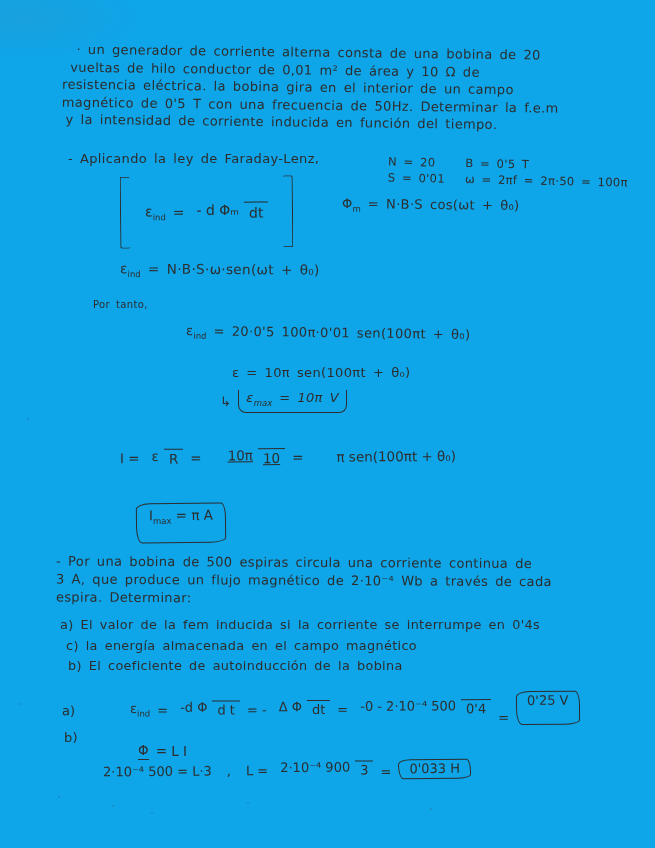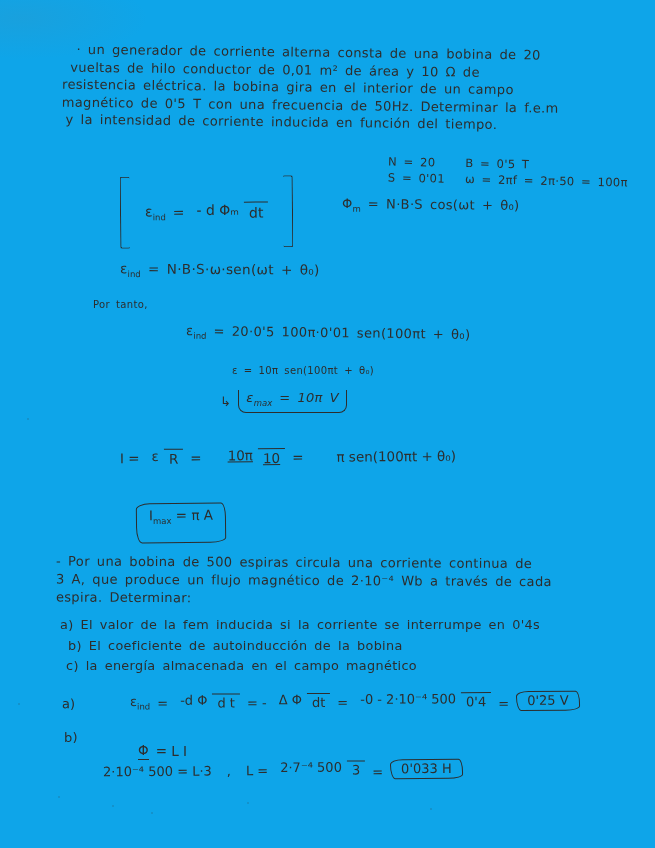--- a/index.html
+++ b/index.html
@@ -46,20 +46,21 @@
   <div class="smudge"></div>
 
   <div class="abs hand" style="left:62px;top:44px;width:548px;font-size:13px;line-height:17.5px;transform:rotate(0.7deg);">
     <div style="padding-left:14px;">· un generador de corriente alterna consta de una bobina de 20</div>
     <div style="padding-left:8px;">vueltas de hilo conductor de 0,01 m² de área y 10 Ω de</div>
     <div style="padding-left:0px;">resistencia eléctrica. la bobina gira en el interior de un campo</div>
     <div style="padding-left:0px;">magnético de 0'5 T con una frecuencia de 50Hz. Determinar la f.e.m</div>
     <div style="padding-left:4px;">y la intensidad de corriente inducida en función del tiempo.</div>
   </div>
 
+  <div class="abs hand" style="left:68px;top:151px;font-size:13px;">- Aplicando la ley de Faraday-Lenz,</div>
 
   <div class="abs eqrow" style="left:120px;top:176px;height:72px;font-size:14px;transform:rotate(-0.5deg);">
     <span class="brk brk-l"></span>
     <span class="eqrow" style="padding:0 8px;">
       <span><span>ε</span><sub class="sb">ind</sub></span>
       <span>=</span>
       <span class="frac">
         <span class="num">- d Φₘ</span>
         <span class="den">dt</span>
       </span>
@@ -84,21 +85,21 @@
     <span>= N·B·S·ω·sen(ωt + θ₀)</span>
   </div>
 
   <div class="abs hand" style="left:93px;top:299px;font-size:10px;">Por tanto,</div>
 
   <div class="abs hand" style="left:186px;top:325px;font-size:13px;transform:rotate(0.8deg);">
     <span><span>ε</span><sub class="sb">ind</sub></span>
     <span>= 20·0'5 100π·0'01 sen(100πt + θ₀)</span>
   </div>
 
-  <div class="abs hand" style="left:232px;top:365px;font-size:10px;">ε = 10π sen(100πt + θ₀)</div>
+  <div class="abs hand" style="left:232px;top:365px;font-size:13px;">ε = 10π sen(100πt + θ₀)</div>
 
   <div class="abs eqrow hand" style="left:220px;top:390px;font-size:13px;">
     <span>↳</span>
     <span class="u-round">
       <span><span>ε</span><sub class="sb">max</sub></span>
       <span>= 10π V</span>
     </span>
   </div>
 
   <div class="abs eqrow" style="left:120px;top:448px;font-size:13.5px;transform:rotate(-0.4deg);">
@@ -122,22 +123,22 @@
   </div>
 
   <div class="abs hand" style="left:56px;top:554px;width:558px;font-size:13px;line-height:18px;transform:rotate(0.3deg);">
     <div>- Por una bobina de 500 espiras circula una corriente continua de</div>
     <div>3 A, que produce un flujo magnético de 2·10⁻⁴ Wb  a través de cada</div>
     <div>espira. Determinar:</div>
   </div>
 
   <div class="abs hand" style="left:60px;top:615px;font-size:12.8px;line-height:20.5px;">
     <div>a) El valor de la fem inducida si la corriente se interrumpe en 0'4s</div>
+    <div style="padding-left:6px;">c) la energía almacenada en el campo magnético</div>
     <div style="padding-left:8px;">b) El coeficiente de autoinducción de la bobina</div>
-    <div style="padding-left:6px;">c) la energía almacenada en el campo magnético</div>
   </div>
 
   <div class="abs eqrow" style="left:62px;top:692px;font-size:13px;transform:rotate(-0.3deg);">
     <span>a)</span>
     <span class="eqrow" style="margin-left:48px;">
       <span><span>ε</span><sub class="sb">ind</sub></span>
       <span>=</span>
       <span class="frac">
         <span class="num">-d Φ</span>
         <span class="den">d t</span>
@@ -146,37 +147,37 @@
       <span class="frac">
         <span class="num">Δ Φ</span>
         <span class="den">dt</span>
       </span>
       <span>=</span>
       <span class="frac">
         <span class="num">-0 - 2·10⁻⁴ 500</span>
         <span class="den">0'4</span>
       </span>
       <span class="low">=</span>
-      <span class="sketch-box low" style="padding:1px 10px 2px;">0'25 V</span>
+      <span class="sketch-box low" style="padding:1px 10px 16px;">0'25 V</span>
     </span>
   </div>
 
   <div class="abs hand" style="left:64px;top:730px;font-size:13px;">b)</div>
 
   <div class="abs eqrow" style="left:138px;top:742px;font-size:13.5px;">
     <span class="u-simple">Φ</span>
     <span>= L I</span>
   </div>
 
   <div class="abs eqrow" style="left:103px;top:760px;font-size:13px;transform:rotate(-0.4deg);">
     <span>2·10⁻⁴ 500 = L·3</span>
     <span style="margin-left:8px;">,</span>
     <span style="margin-left:8px;">L =</span>
     <span class="frac">
-      <span class="num">2·7⁻⁴ 500</span>
+      <span class="num">2·10⁻⁴ 900</span>
       <span class="den">3</span>
     </span>
     <span class="low">=</span>
     <span class="sketch-box low" style="padding:1px 10px 2px;">0'033 H</span>
   </div>
 
   <span class="speck" style="left:58px;top:796px;"></span>
   <span class="speck" style="left:112px;top:805px;"></span>
   <span class="speck" style="left:151px;top:812px;"></span>
   <span class="speck" style="left:247px;top:802px;"></span>

